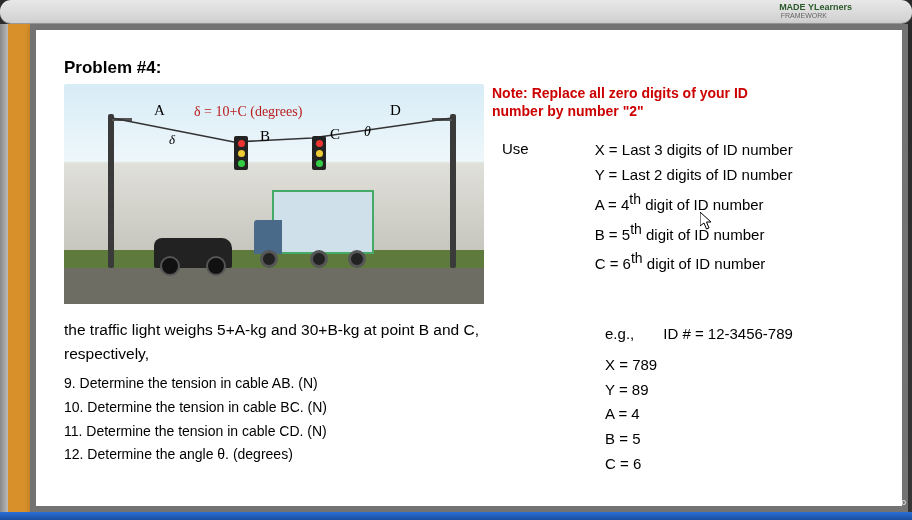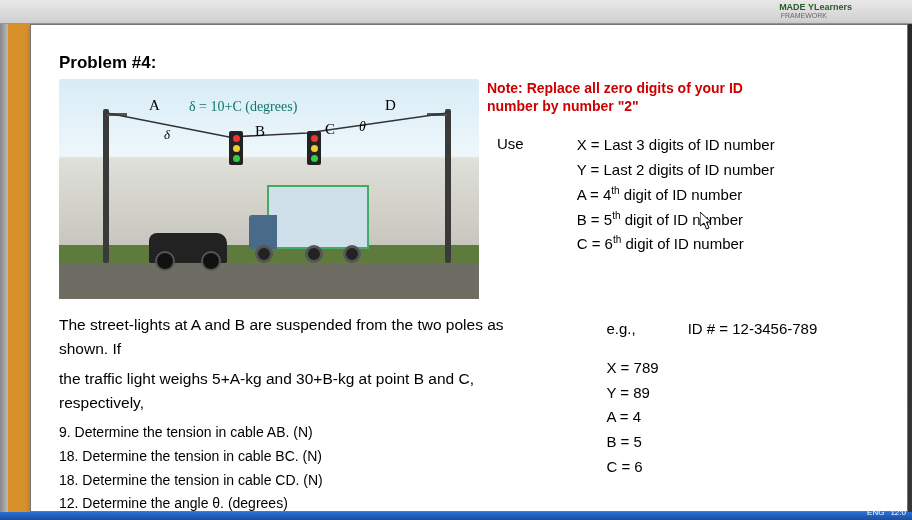--- a/index.html
+++ b/index.html
@@ -9,20 +9,21 @@
       width: 912px;
       height: 520px;
       position: relative;
       overflow: hidden;
     }
     .titlebar {
       height: 24px;
       background: linear-gradient(180deg, #e8e8e8 0%, #d0d0d0 100%);
       border-bottom: 1px solid #999;
       position: relative;
+      border-radius: 11px;
     }
     .titlebar-logo {
       position: absolute;
       right: 60px;
       top: 2px;
       font-size: 9px;
       font-weight: bold;
       color: #2a5a2a;
     }
     .titlebar-sub {
@@ -32,21 +33,21 @@
       font-size: 7px;
       color: #666;
     }
     .page-area {
       position: absolute;
       left: 30px;
       top: 24px;
       right: 4px;
       bottom: 8px;
       background: #fff;
-      border: 1px solid #737373;
+      border: 6px solid #737373;
       box-shadow: 0 2px 6px rgba(0,0,0,.2);
       padding: 28px 22px 10px 28px;
     }
     .orange-stripe {
       position: absolute;
       left: 8px;
       top: 24px;
       width: 22px;
       bottom: 8px;
       background: #d8902a;
@@ -79,51 +80,51 @@
     
     .tlight { position:absolute; top:52px; width:14px; height:34px; background:#222; border-radius:2px; display:flex; flex-direction:column; align-items:center; justify-content:space-around; padding:2px 0;}
     .tlight.b { left: 170px; }
     .tlight.c { left: 248px; }
     .lamp { width:7px; height:7px; border-radius:50%; }
     .lamp.r{background:#e33;} .lamp.y{background:#ec3;} .lamp.g{background:#3c4;}
     
     .dlabel { position:absolute; font-size:15px; font-style:italic; font-family: "Times New Roman", serif; }
     .dlabel.A { left:90px; top:18px; font-style:normal; }
     .dlabel.D { left:326px; top:18px; font-style:normal; }
-    .dlabel.delta { left:130px; top:20px; font-size:14px; color:#0f766e; font-style:normal;}
+    .dlabel.delta { left:130px; top:20px; font-size:14px; color:#b91c1c; font-style:normal;}
     .dlabel.deltaAngle { left:105px; top:48px; font-size:13px; }
     .dlabel.B { left:196px; top:44px; font-style:normal;}
     .dlabel.C { left:266px; top:42px; font-style:normal;}
     .dlabel.theta { left:300px; top:40px; font-size:14px; }
     
     .truck { position:absolute; bottom:36px; left:190px; width:120px; height:78px; }
     .truck .box { position:absolute; left:18px; right:0; top:0; bottom:14px; background:#cfe0ea; border:2px solid #4a6; }
     .truck .cab { position:absolute; left:0; width:28px; bottom:14px; height:34px; background:#4a6a8a; border-radius:3px 0 0 0;}
     .truck .wheel { position:absolute; bottom:0; width:18px; height:18px; background:#222; border-radius:50%; border:3px solid #555;}
     .truck .wheel.w1{left:6px;} .truck .wheel.w2{left:56px;} .truck .wheel.w3{left:94px;}
     .car { position:absolute; bottom:36px; left:90px; width:78px; height:30px; background:#222; border-radius:8px 10px 2px 2px; }
     .car::before, .car::after { content:""; position:absolute; bottom:-8px; width:16px; height:16px; background:#111; border-radius:50%; border:2px solid #555;}
     .car::before{left:6px;} .car::after{right:6px;}
     
     .right-col { flex:1; padding-top: 0; }
     .note-red { color:#c00; font-weight:bold; font-size:14px; line-height:1.3; margin-bottom:18px; }
-    .use-row { display:flex; gap:17px; margin-top:6px; margin-left: 10px; }
+    .use-row { display:flex; gap:30px; margin-top:6px; margin-left: 10px; }
     .use-label { font-size:15px; padding-top:2px; }
     .use-list div { font-size:15px; line-height:1.65;margin-left:36px; }
-    sup { font-size:10px; }
+    sup { font-size:14px; }
     
     .body-row { display:flex; gap: 50px; margin-top: 14px; }
     .body-left { flex: 1.25; font-size:15.5px; line-height:1.55; }
     .body-left p { margin-bottom:6px; }
     .qlist div { font-size:14px; line-height:1.7; }
     .body-right { flex: .7; font-size:15px; line-height:1.65; padding-top: 4px;}
-    .eg-head { display:flex; gap:52px; margin-bottom:14px;}
+    .eg-head { display:flex; gap:29px; margin-bottom:6px;}
     
     .taskbar { position:absolute; left:0; right:0; bottom:0; height:8px; background:linear-gradient(180deg,#2a6fd6,#1a4ea0);}
-    .tray { position:absolute; right:6px; bottom:0; height:16px; font-size:8px; color:#fff; display:flex; gap:6px; align-items:center;}
+    .tray { position:absolute; right:6px; bottom:10px; height:16px; font-size:8px; color:#fff; display:flex; gap:6px; align-items:center;}
     .cursor { position:absolute; width:12px; height:18px; pointer-events:none; }
     .cursor svg { width:100%; height:100%; }
   </style>
 </head>
 <body>
 
 <div class="titlebar">
   <span class="titlebar-logo">MADE YLearners</span>
   <span class="titlebar-sub">FRAMEWORK</span>
 </div>
@@ -193,26 +194,25 @@
           <div>A = 4<sup>th</sup> digit of ID number</div>
           <div>B = 5<sup>th</sup> digit of ID number</div>
           <div>C = 6<sup>th</sup> digit of ID number</div>
         </div>
       </div>
     </div>
   </div>
 
   <div class="body-row">
     <div class="body-left">
-      <p>The street-lights at A and B are suspended from the two poles as shown. If</p>
       <p>the traffic light weighs 5+A-kg and 30+B-kg at point B and C, respectively,</p>
       <div class="qlist">
         <div>9. Determine the tension in cable AB. (N)</div>
-        <div>18. Determine the tension in cable BC. (N)</div>
-        <div>18. Determine the tension in cable CD. (N)</div>
+        <div>10. Determine the tension in cable BC. (N)</div>
+        <div>11. Determine the tension in cable CD. (N)</div>
         <div>12. Determine the angle θ. (degrees)</div>
       </div>
     </div>
     <div class="body-right">
       <div class="eg-head">
         <span>e.g.,</span>
         <span>ID # = 12-3456-789</span>
       </div>
       <div>X = 789</div>
       <div>Y = 89</div>

